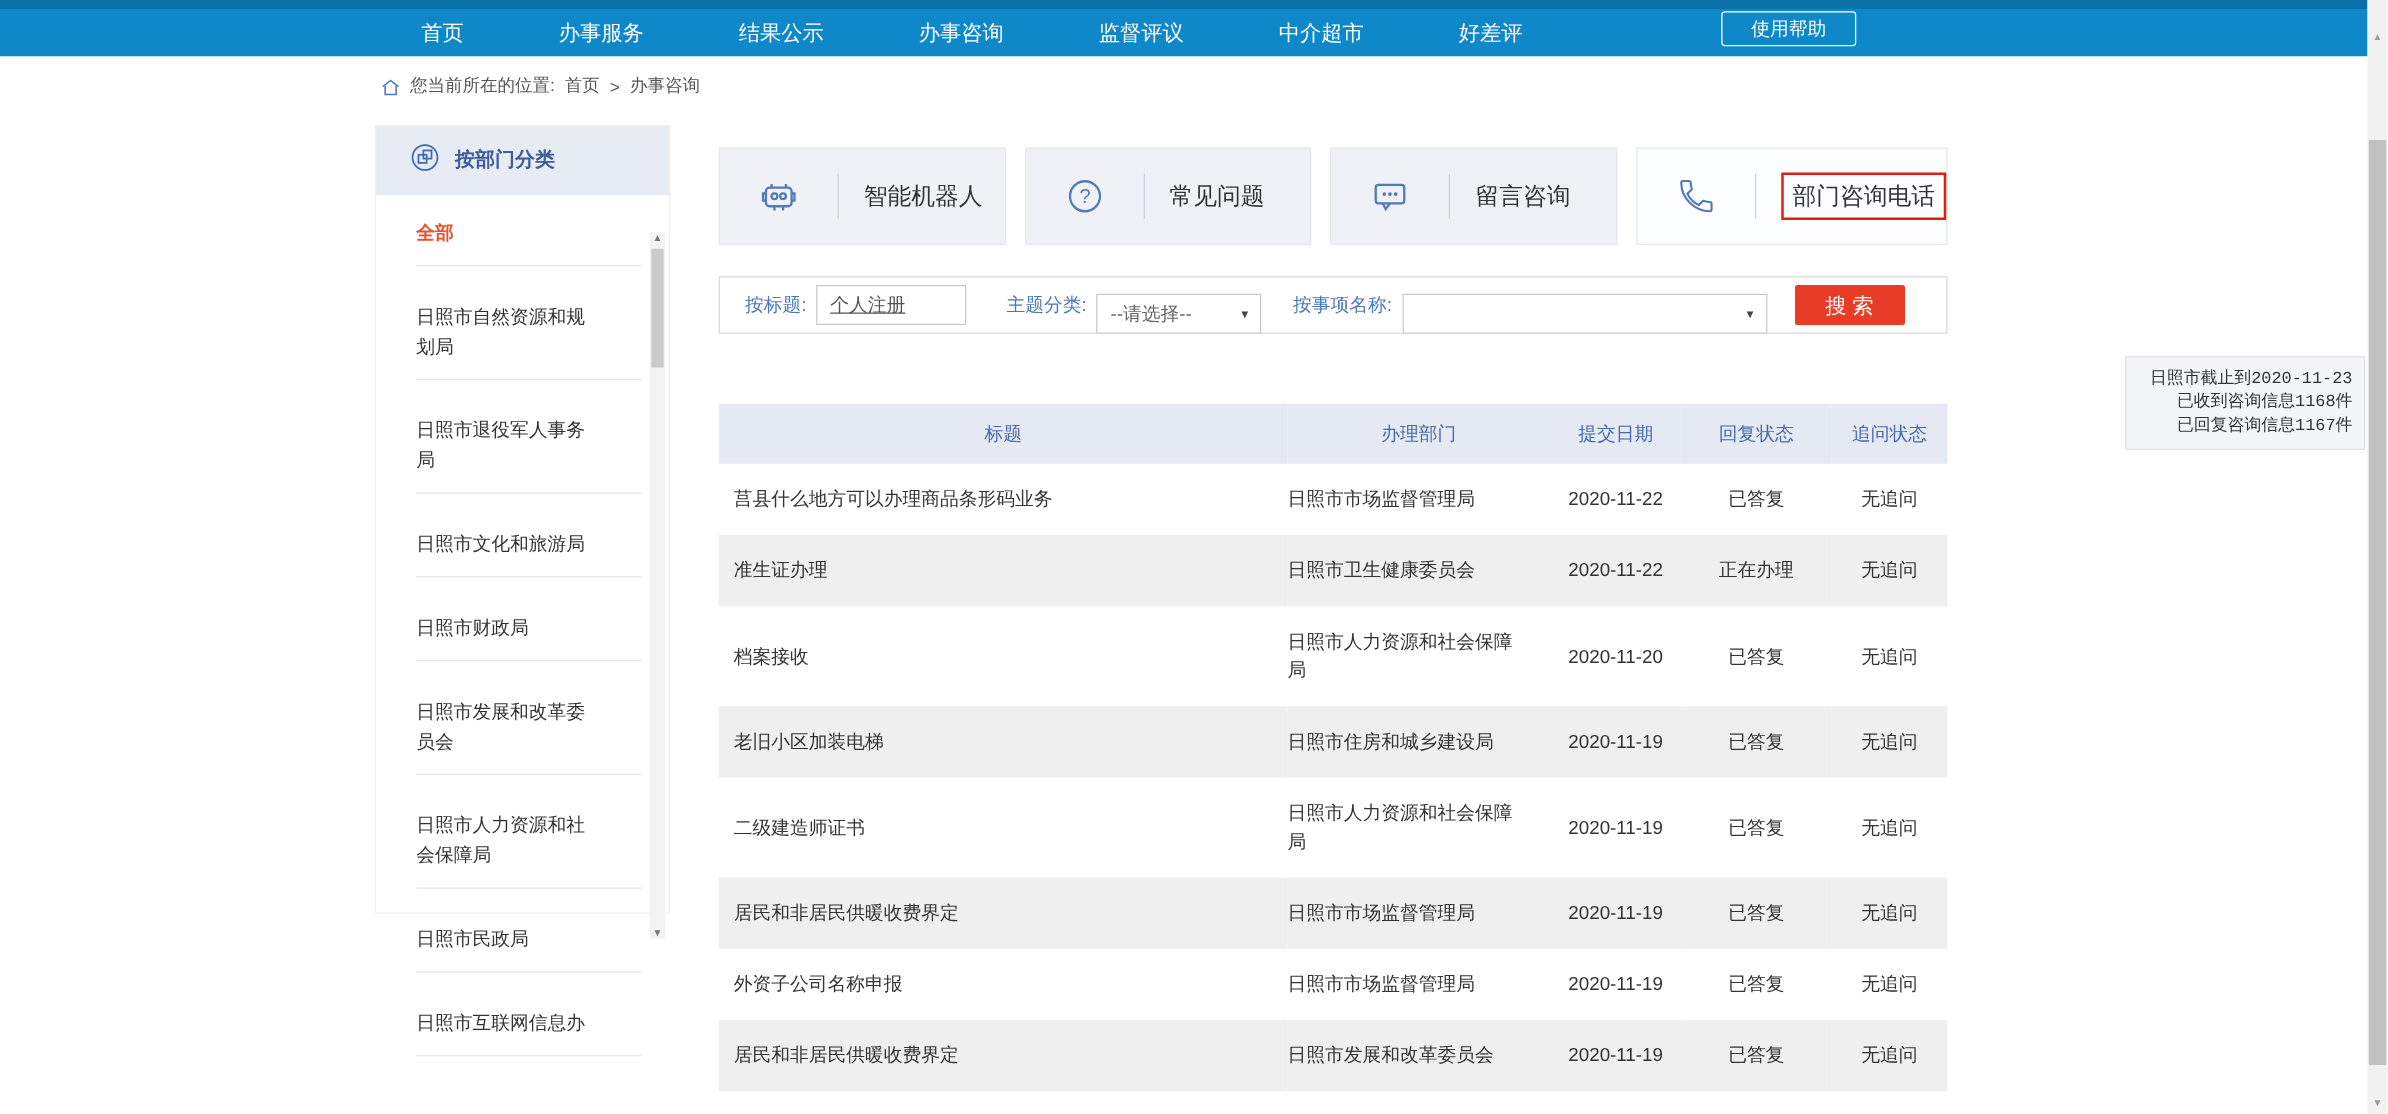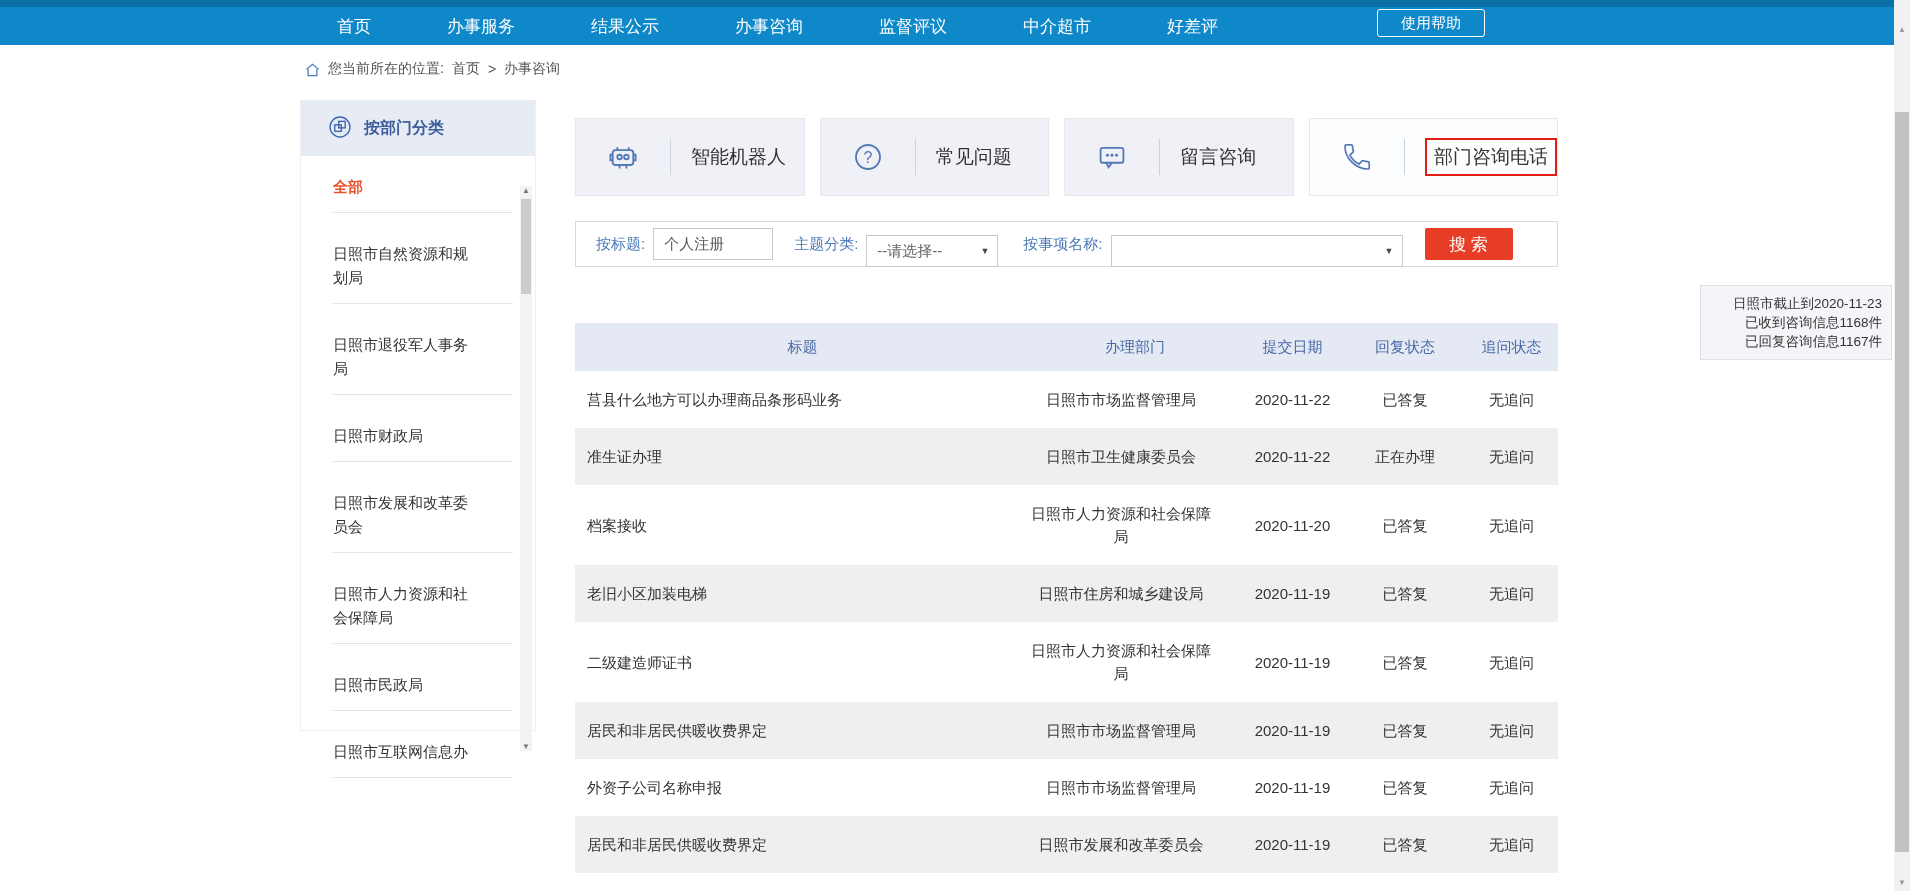--- a/index.html
+++ b/index.html
@@ -44,47 +44,47 @@
   .tab-icon { width:94px; display:flex; justify-content:center; align-items:center; }
   .tab-div { width:1px; height:36px; background:#ccd1db; }
   .tab-label { margin-left:20px; font-size:19px; color:#333; white-space:nowrap; }
   .tab-label.red-box { border:2px solid #e21d12; padding:4px 7px; }
 
   
   .searchbar { position:absolute; left:575px; top:221px; width:983px; height:46px;
                border:1px solid #d9d9d9; background:#fff; display:flex; align-items:center; padding-left:20px; }
   .s-label { font-size:15px; color:#4a79b8; white-space:nowrap; margin-right:8px; }
   .s-input { width:120px; height:32px; border:1px solid #c9c9c9; font-size:15px; color:#555;
-             padding:0 10px; margin-right:21px; font-family:inherit; }
+             padding:0 10px; margin-right:32px; font-family:inherit;text-decoration:underline; }
   .s-select { height:32px; border:1px solid #c9c9c9; background:#fff; display:flex; align-items:center;
               justify-content:space-between; padding:0 8px 0 10px; font-size:15px; color:#666;
               margin-right:25px; cursor:pointer;margin-top:14px; }
   .s-select .caret { font-size:9px; color:#444; margin-left:6px; }
   .s-select.sel-topic { width:132px; }
   .s-select.sel-item { width:292px; margin-right:22px; }
   .search-btn { width:88px; height:32px; background:#e73d27; border:none; border-radius:2px;
                 color:#fff; font-size:17px; cursor:pointer; white-space:nowrap; font-family:inherit; }
 
   
   .consult-table { position:absolute; left:575px; top:323px; width:983px; border-collapse:collapse; table-layout:fixed; }
   .consult-table col.c0{width:455px;} .consult-table col.c1{width:210px;}
   .consult-table col.c2{width:105px;} .consult-table col.c3{width:120px;} .consult-table col.c4{width:93px;}
   .consult-table thead tr { height:48px; background:#e4e9f3; }
   .consult-table th { font-size:15px; color:#4a69a8; font-weight:normal; text-align:center; }
   .consult-table tbody tr { cursor:pointer; }
   .consult-table tbody tr:nth-child(even) { background:#efefef; }
   .consult-table td { font-size:15px; color:#333; padding:17px 0; line-height:23px; vertical-align:middle; }
   .consult-table td.cell-title { text-align:left; padding-left:12px; padding-right:20px; }
-  .consult-table td.cell-dept  { text-align:center; padding-right:28px;margin-top:24px; }
+  .consult-table td.cell-dept  { text-align:left; padding-right:28px;margin-top:24px; }
   .consult-table td.cell-date, .consult-table td.cell-reply, .consult-table td.cell-follow { text-align:center; }
 
   
   .stats-box { position:absolute; left:1700px; top:285px; width:192px; background:#f4f5f8;
                border:1px solid #e2e2e6; padding:8px 9px; text-align:right; }
-  .stats-box div { font-size:13.5px; color:#333; line-height:19px; white-space:nowrap; }
+  .stats-box div { font-size:13.5px; color:#333; line-height:19px; white-space:nowrap;font-family:Liberation Mono, monospace; }
 
   
   .page-scrollbar { position:absolute; left:1894px; top:0; width:16px; height:891px; background:#f1f1f1; }
   .ps-arr { position:absolute; left:0; width:16px; text-align:center; font-size:8px; color:#9a9a9a; cursor:pointer; }
   .ps-arr.up { top:25px; }
   .ps-arr.down { bottom:4px; }
   .ps-thumb { position:absolute; left:1px; top:112px; width:14px; height:740px; background:#c1c1c1; cursor:pointer; }
 </style>
 </head>
 <body>
@@ -130,20 +130,23 @@
     </div>
     <ul class="dept-list">
         <li class="active">
           <span>全部</span>
         </li>
         <li>
           <span>日照市自然资源和规划局</span>
         </li>
         <li>
           <span>日照市退役军人事务局</span>
+        </li>
+        <li>
+          <span>日照市文化和旅游局</span>
         </li>
         <li>
           <span>日照市财政局</span>
         </li>
         <li>
           <span>日照市发展和改革委员会</span>
         </li>
         <li>
           <span>日照市人力资源和社会保障局</span>
         </li>

